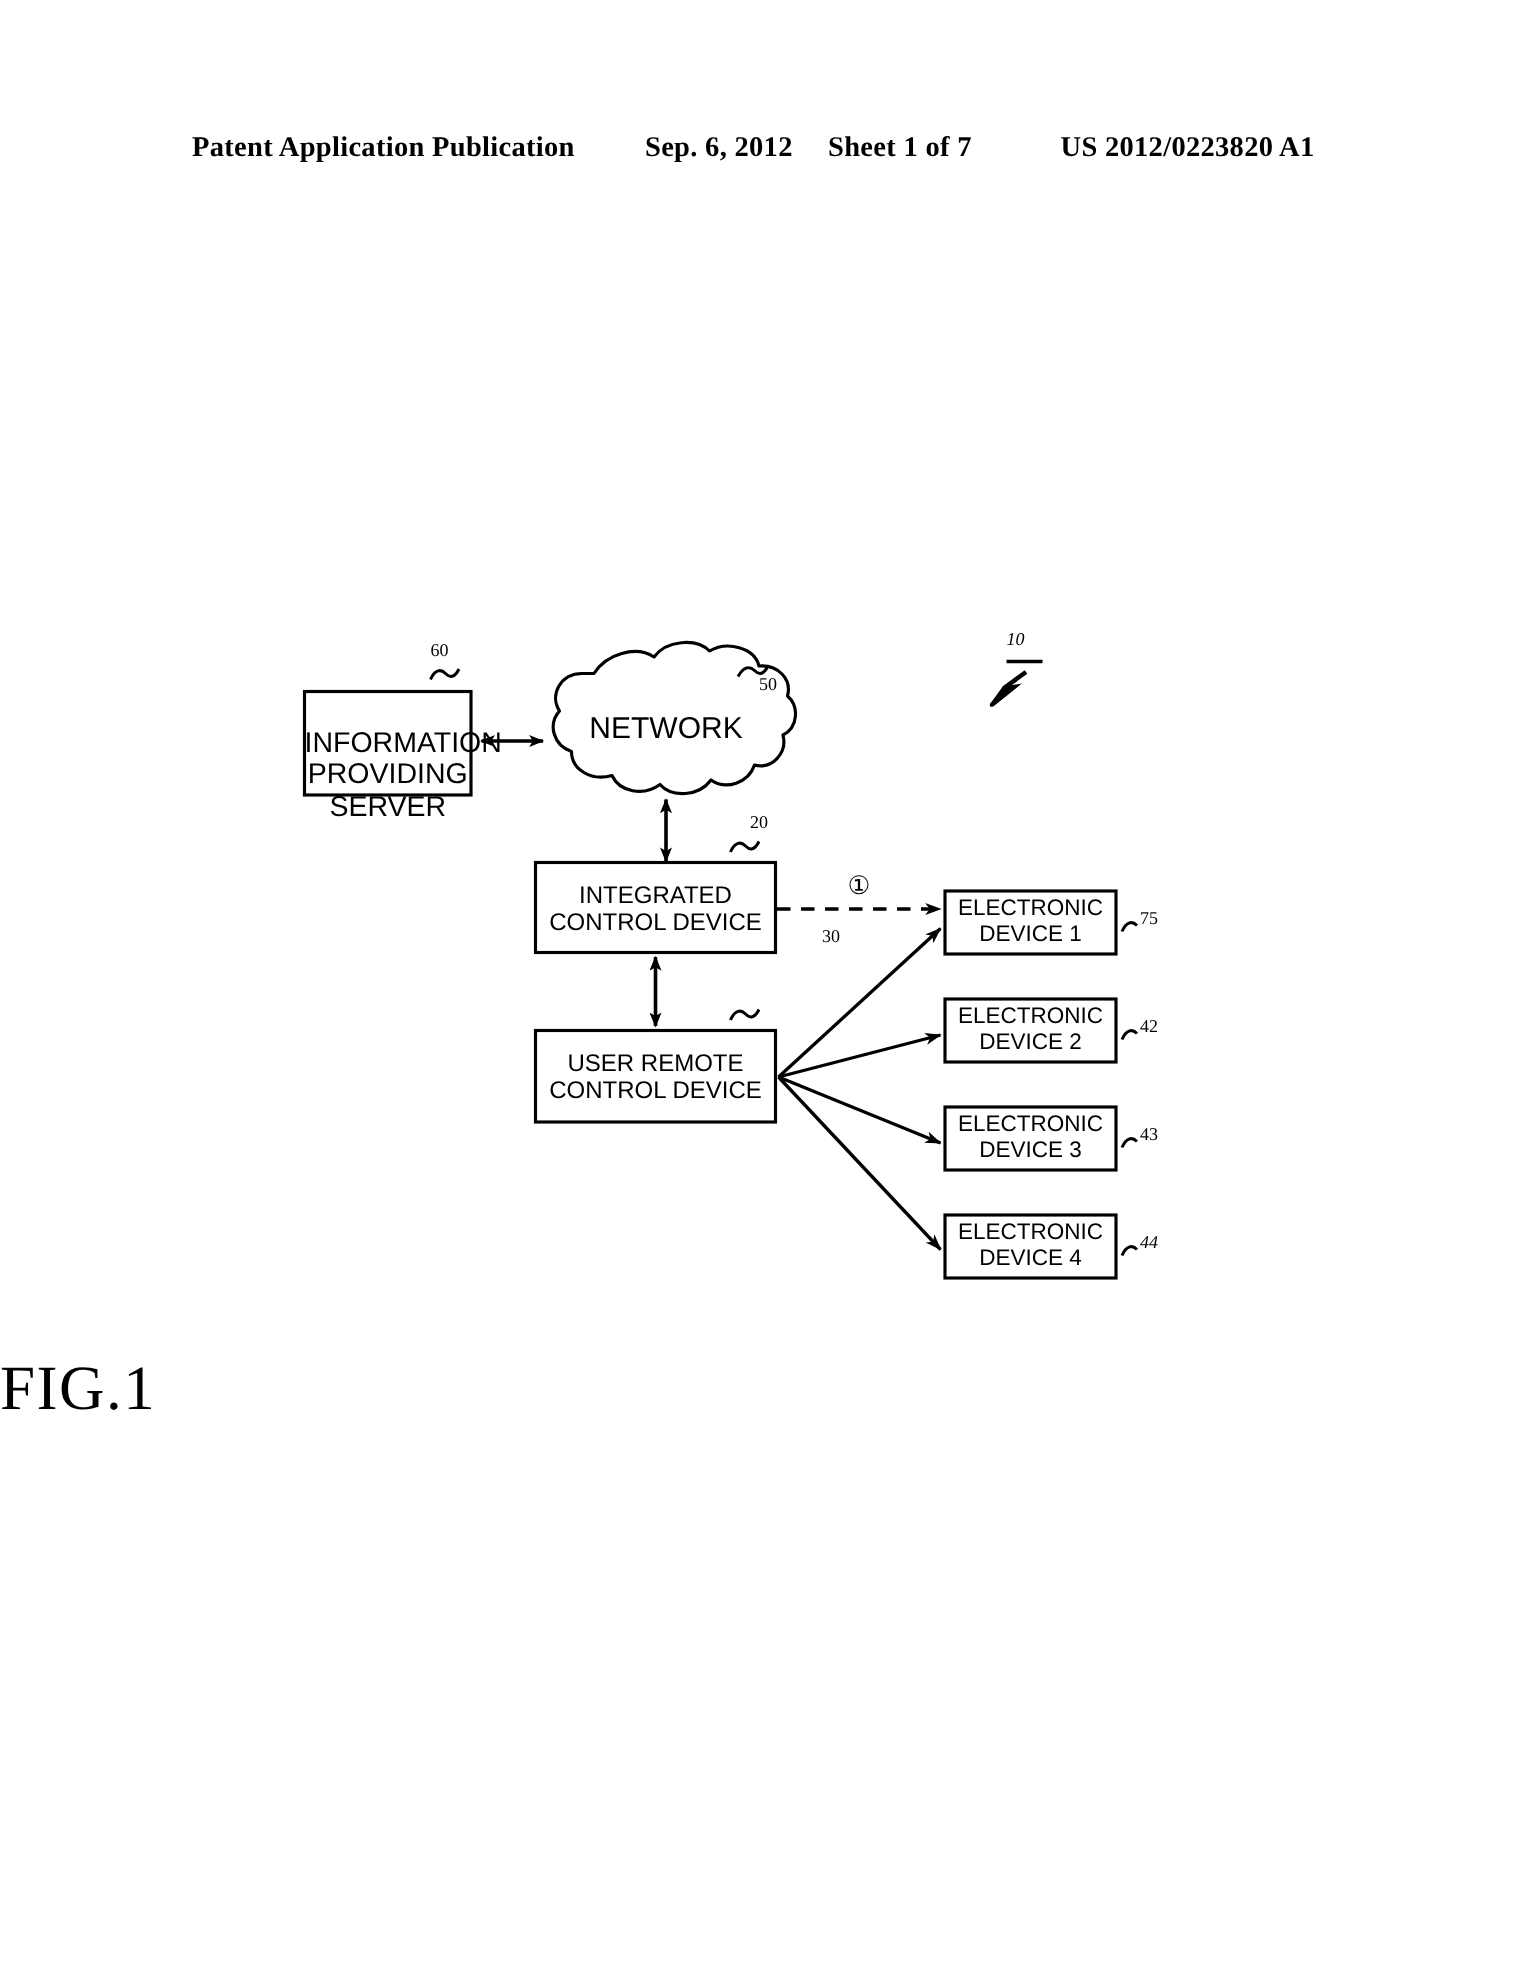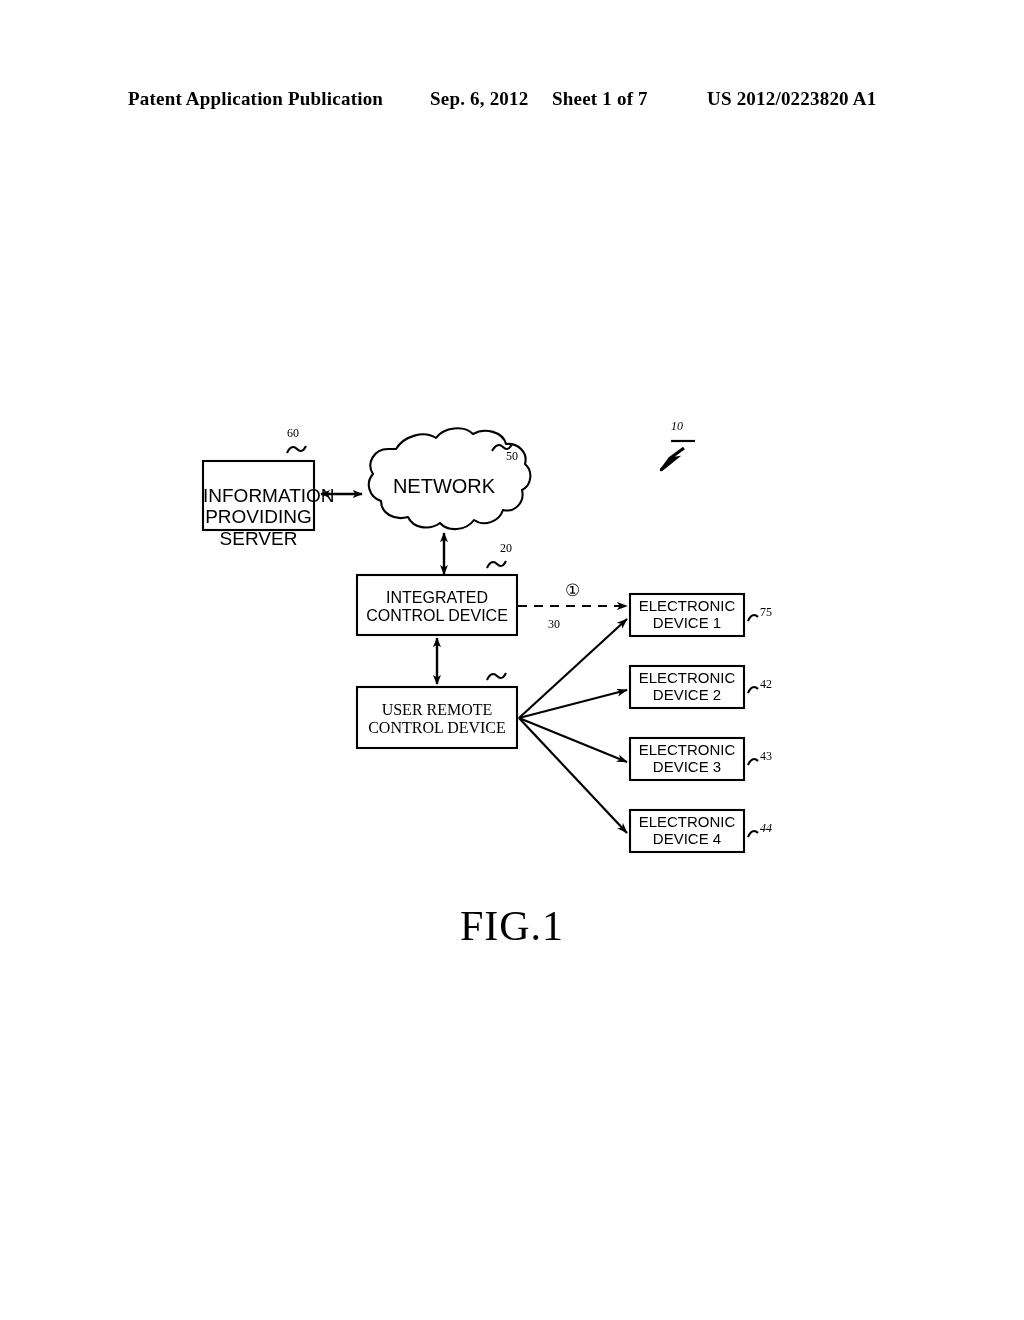--- a/index.html
+++ b/index.html
@@ -81,21 +81,21 @@
     font-family: "Liberation Serif", serif;
     font-size: 12px;
     color: #000000;
     white-space: nowrap;
   }
   #fig-caption {
     position: absolute;
     left: 0;
     top: 902px;
     width: 1024px;
-    text-align: center;
+    text-align: left;
     font-family: "Liberation Serif", serif;
     font-size: 42px;
     letter-spacing: 1px;
     color: #000000;
   }
   .circled-one {
     position: absolute;
     font-family: "Liberation Serif", serif;
     font-size: 17px;
     color: #000000;
@@ -186,21 +186,21 @@
 
   <div class="blk-label" style="left:203px; top:485px; width:111px; font-size:19px;">INFORMATION
 PROVIDING
 SERVER</div>
 
   <div class="blk-label" style="left:378px; top:475px; width:132px; font-size:20px;">NETWORK</div>
 
   <div class="blk-label" style="left:357px; top:589px; width:160px; font-size:16px;">INTEGRATED
 CONTROL DEVICE</div>
 
-  <div class="blk-label" style="left:357px; top:701px; width:160px; font-size:16px;font-family:Liberation Serif, serif;">USER REMOTE
+  <div class="blk-label" style="left:357px; top:701px; width:160px; font-size:16px;">USER REMOTE
 CONTROL DEVICE</div>
 
   <div class="blk-label" style="left:630px; top:598px; width:114px; font-size:15px;">ELECTRONIC
 DEVICE 1</div>
 
   <div class="blk-label" style="left:630px; top:670px; width:114px; font-size:15px;">ELECTRONIC
 DEVICE 2</div>
 
   <div class="blk-label" style="left:630px; top:742px; width:114px; font-size:15px;">ELECTRONIC
 DEVICE 3</div>

